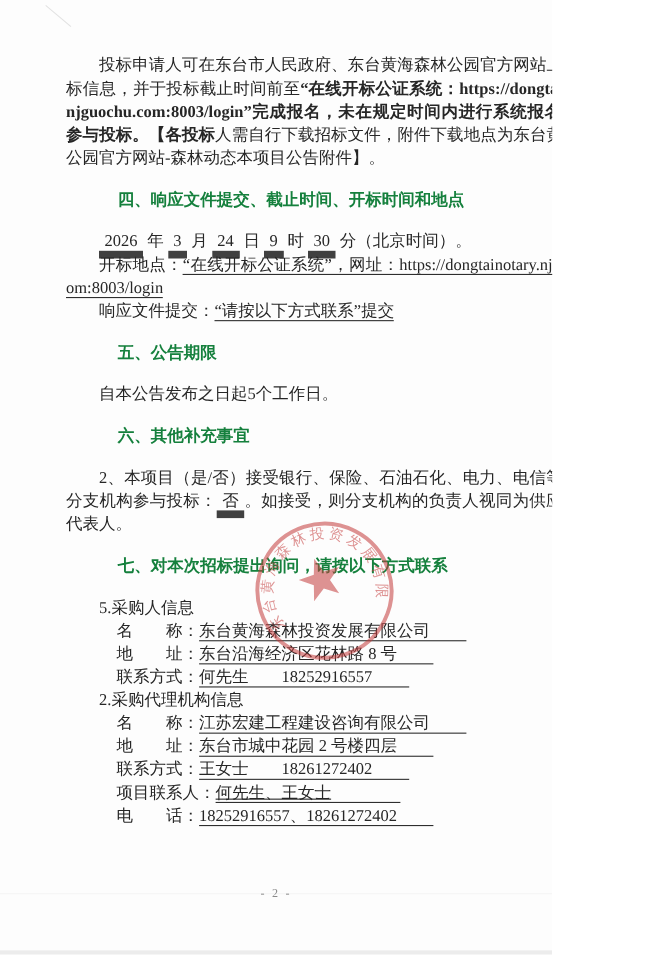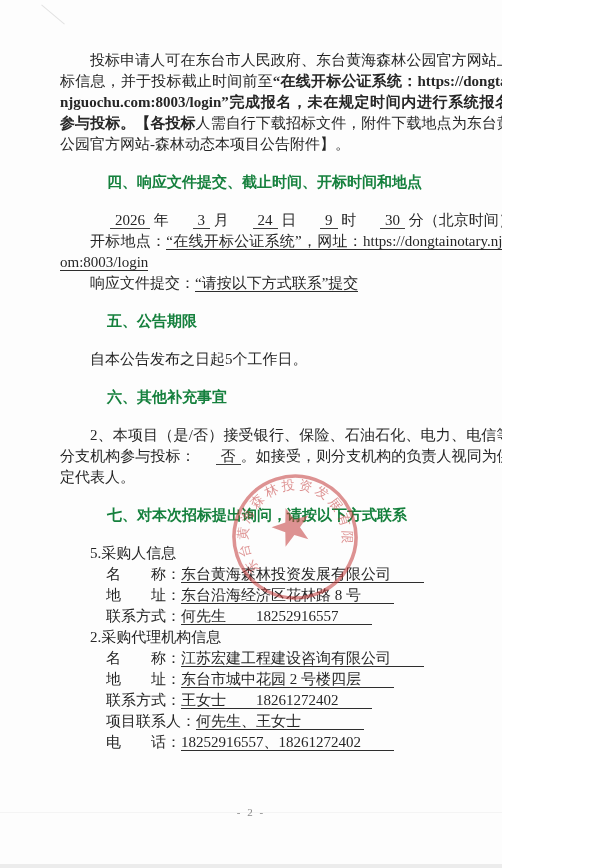--- a/index.html
+++ b/index.html
@@ -10,25 +10,25 @@
     color:#262626;
   }
   .content {
     position:absolute; left:60px; top:50px; width:497px;
     font-size:15px; line-height:21px; text-align:justify;
   }
   .para { margin:0; text-indent:2em; word-break:break-all; }
   .heading { margin:17px; text-indent:2em; font-weight:bold; color:#15803d; word-break:break-all; }
   .bold { font-weight:bold; }
   .u { border-bottom:1px solid #2e2e2e; }
-  .unum { border-bottom:1px solid #404040; padding:0 5px;margin-left:20px; }
+  .unum { border-bottom:7px solid #404040; padding:0 5px; }
   .row { margin-left:46px; }
   .lbl { white-space:pre; }
   .vu { border-bottom:1px solid #2e2e2e; padding-right:2.2em; white-space:pre; }
-  .vu-short { border-bottom:1px solid #2e2e2e; padding-right:4.2em; white-space:pre; }
+  .vu-short { border-bottom:1px solid #2e2e2e; padding-right:4.2em; white-space:pre;text-decoration:underline; }
   .seal-large {
     position:absolute; left:228px; top:470px; width:134px; height:134px;
     opacity:0.55; transform:rotate(-18deg); pointer-events:none;
   }
   .seal-edge {
     position:absolute; left:548px; top:325px; width:125px; height:130px;
     opacity:0.6; transform:rotate(-12deg); pointer-events:none;
   }
   .pageno {
     position:absolute; left:0; top:806px; width:100%;

